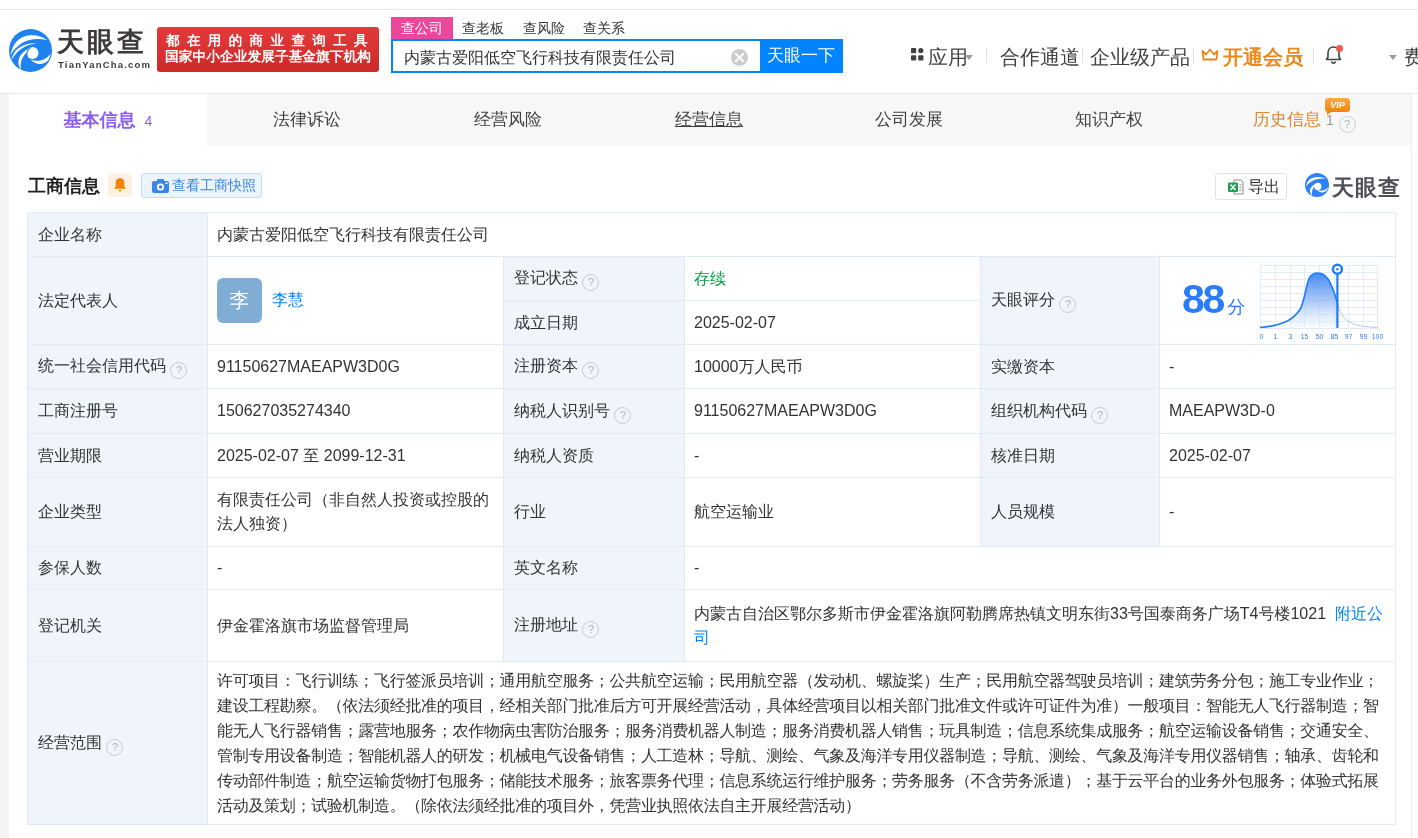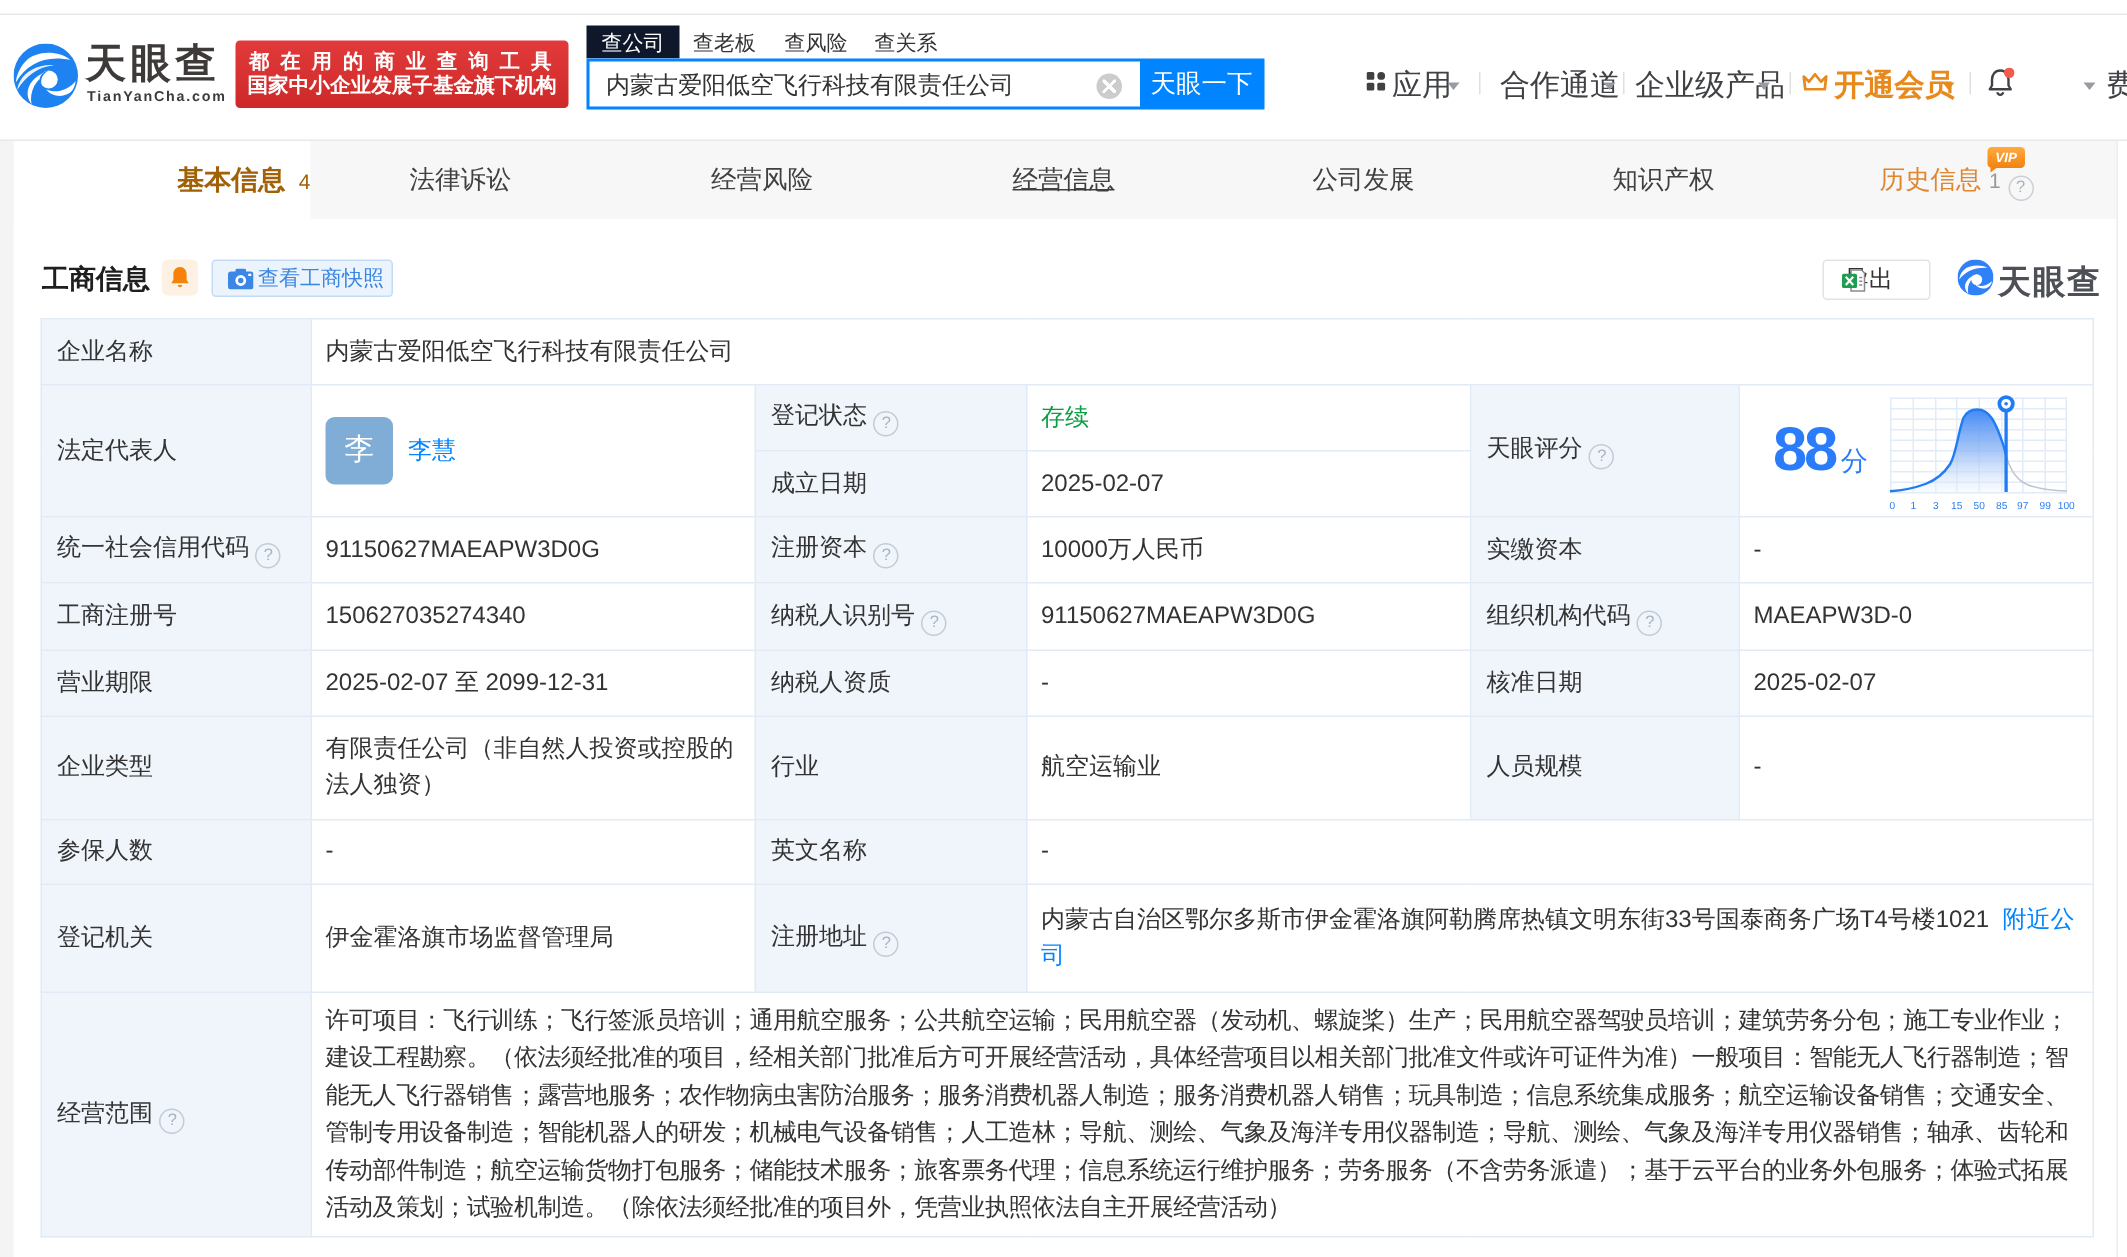--- a/index.html
+++ b/index.html
@@ -9,48 +9,48 @@
 .abs{position:absolute;}
 
 #topline{position:absolute;left:0;top:9px;width:1418px;height:1px;background:#e9e9e9;}
 #logo-txt{position:absolute;left:57px;top:28px;font-size:27px;font-weight:bold;color:#3e3a39;letter-spacing:3px;line-height:28px;}
 #logo-sub{position:absolute;left:58px;top:59px;font-size:9.5px;font-weight:bold;color:#3e3a39;letter-spacing:1.2px;}
 #redbox{position:absolute;left:157px;top:27px;width:222px;height:45px;border-radius:3px;background:linear-gradient(#e23a3a,#cd2929);color:#fff;font-weight:bold;padding-top:5px;}
 #redbox .l1{margin-left:9px;font-size:13.5px;letter-spacing:7.4px;line-height:17px;white-space:nowrap;}
 #redbox .l2{margin-left:8px;font-size:13.7px;letter-spacing:0.05px;line-height:16px;white-space:nowrap;}
 
 .stab{position:absolute;top:17px;height:22px;line-height:22px;font-size:14px;text-align:center;color:#333;}
-#stab-active{left:391px;width:62px;background:#0f172a;color:#fff;}
+#stab-active{left:391px;width:62px;background:#ec4899;color:#fff;}
 #searchbox{position:absolute;left:391px;top:39px;width:452px;height:34px;border:2px solid #0084ff;background:#fff;}
 #searchtext{position:absolute;left:11px;top:4px;font-size:16px;color:#333;line-height:26px;}
 #clearbtn{position:absolute;right:93px;top:8px;width:17px;height:17px;border-radius:50%;background:#ccc;}
 #clearbtn:after{content:"";position:absolute;left:4px;top:4px;width:9px;height:9px;
  background:linear-gradient(45deg,transparent 42%,#fff 42%,#fff 58%,transparent 58%),linear-gradient(-45deg,transparent 42%,#fff 42%,#fff 58%,transparent 58%);}
 #searchbtn{position:absolute;right:-1px;top:-1px;width:82px;height:32px;background:#0084ff;color:#fff;font-size:17px;text-align:center;line-height:32px;}
 
 .nav{position:absolute;top:46px;height:22px;line-height:22px;font-size:20px;color:#3f4145;white-space:nowrap;}
 .caret{position:absolute;top:55px;width:0;height:0;border-left:4.5px solid transparent;border-right:4.5px solid transparent;border-top:5px solid #979ba3;}
 .navsep{position:absolute;top:48px;width:1px;height:15px;background:#e0e0e0;}
 .orange{color:#e8891c;font-weight:bold;}
 
 #tabline{position:absolute;left:0;top:93px;width:1418px;height:1px;background:#e8e8e8;}
 #tabbar{position:absolute;left:9px;top:94px;width:1402px;height:52px;background:#f7f7f7;}
-#tab-active{position:absolute;left:0;top:0;width:198px;height:52px;background:#fff;text-align:right;line-height:52px;font-size:18px;font-weight:bold;color:#a16207;}
+#tab-active{position:absolute;left:0;top:0;width:198px;height:52px;background:#fff;text-align:center;line-height:52px;font-size:18px;font-weight:bold;color:#8b5cf6;}
 #tab-active .cnt{font-size:14px;font-weight:normal;margin-left:9px;}
 .tab{position:absolute;top:0;height:52px;line-height:52px;font-size:17px;color:#404040;transform:translateX(-50%);}
 #tab-his{position:absolute;left:1244px;top:0;height:52px;line-height:52px;font-size:17px;color:#e0862f;}
 #tab-his .cnt{font-size:14px;color:#999;margin-left:5px;}
 #vip{position:absolute;left:1316px;top:4px;width:25px;height:14px;border-radius:3px;background:linear-gradient(#ffaa3e,#f28211);color:#fff;font-size:9px;font-weight:bold;font-style:italic;text-align:center;line-height:14px;}
 #vip:after{content:"";position:absolute;left:2px;bottom:-3px;border-left:4px solid #f28211;border-bottom:3px solid transparent;}
 .qmark{display:inline-block;width:17px;height:17px;border-radius:50%;border:1.2px solid #c3cbd6;color:#a9b2c0;font-size:11px;text-align:center;line-height:14.5px;vertical-align:-3px;}
 
 #sechead{position:absolute;left:28px;top:174px;font-size:18px;font-weight:bold;color:#1f1f1f;line-height:24px;}
 #bellchip{position:absolute;left:108px;top:173px;width:24px;height:24px;background:#fdf1e3;border-radius:4px;}
 #snapbtn{position:absolute;left:141px;top:173px;width:121px;height:25px;background:#ebf3fd;border:1px solid #c3dbf8;border-radius:3px;font-size:14px;color:#3a86e0;line-height:23px;padding-left:30px;}
-#exportbtn{position:absolute;left:1215px;top:173px;width:72px;height:27px;background:#fff;border:1px solid #e3e3e3;border-radius:3px;font-size:16px;color:#333;line-height:25px;padding-left:14px;}
+#exportbtn{position:absolute;left:1215px;top:173px;width:72px;height:27px;background:#fff;border:1px solid #e3e3e3;border-radius:3px;font-size:16px;color:#333;line-height:25px;padding-left:32px;}
 #minilogo-txt{position:absolute;left:1332px;top:173px;font-size:22px;font-weight:bold;color:#4e5058;letter-spacing:1px;}
 
 #gutterL{position:absolute;left:0;top:94px;width:9px;height:744px;background:#f4f4f4;}
 #lineR{position:absolute;left:1411px;top:94px;width:1px;height:744px;background:#ededed;}
 
 table{position:absolute;left:27px;top:212px;border-collapse:collapse;table-layout:fixed;width:1368px;}
 td{border:1px solid #e2ebf5;font-size:16px;color:#333;vertical-align:middle;padding:2px 8px 2px 9px;line-height:24px;}
 td.lb{background:#eff5fb;padding-left:10px;}
 .green{color:#0a9e43;}
 a,.lnk{color:#0084ff;text-decoration:none;}

